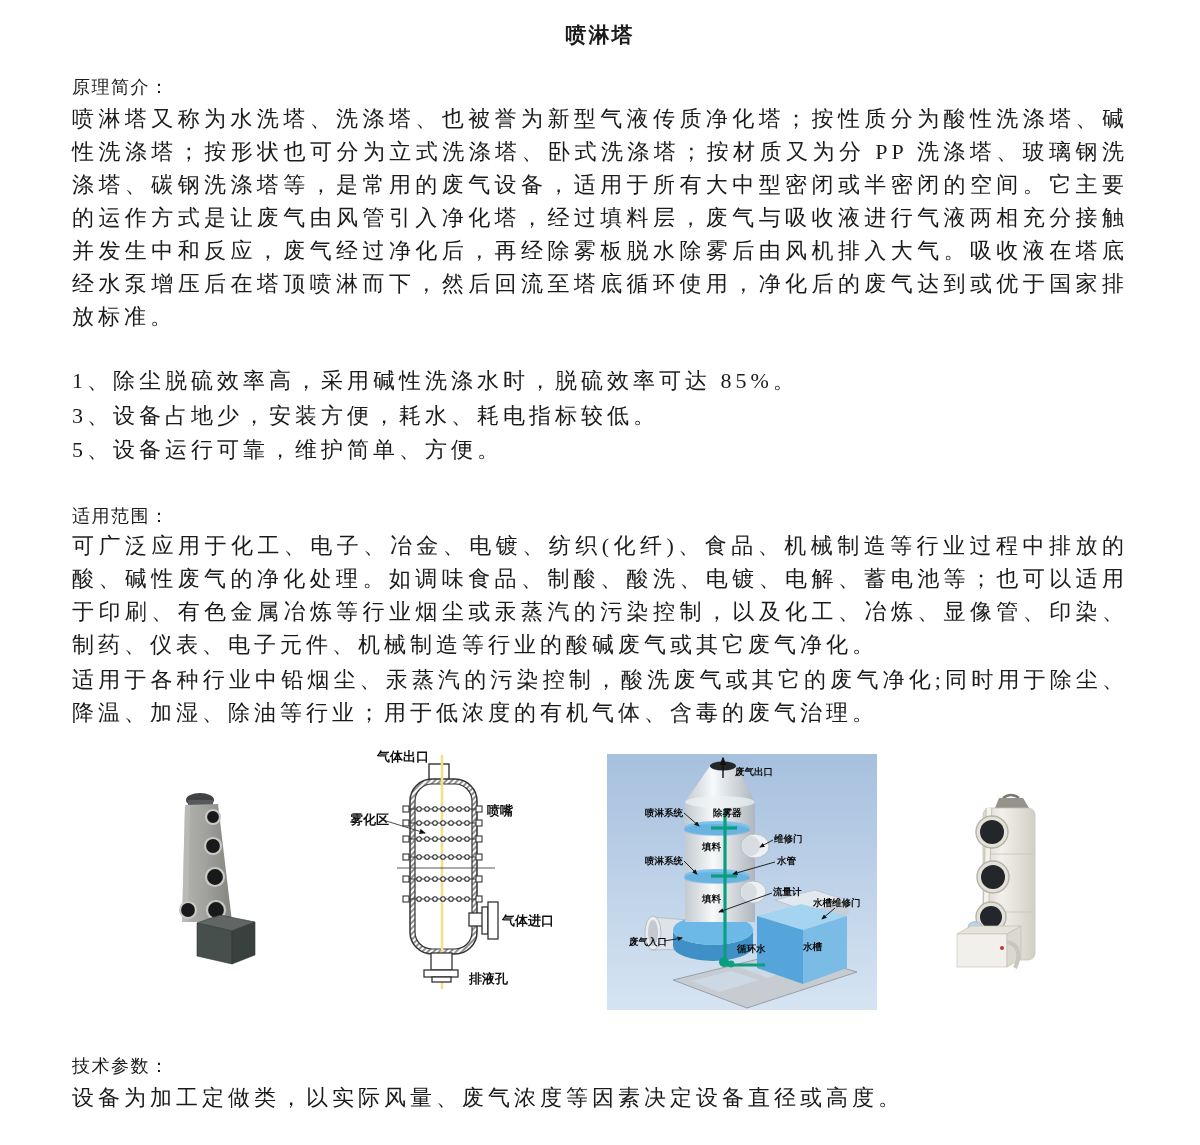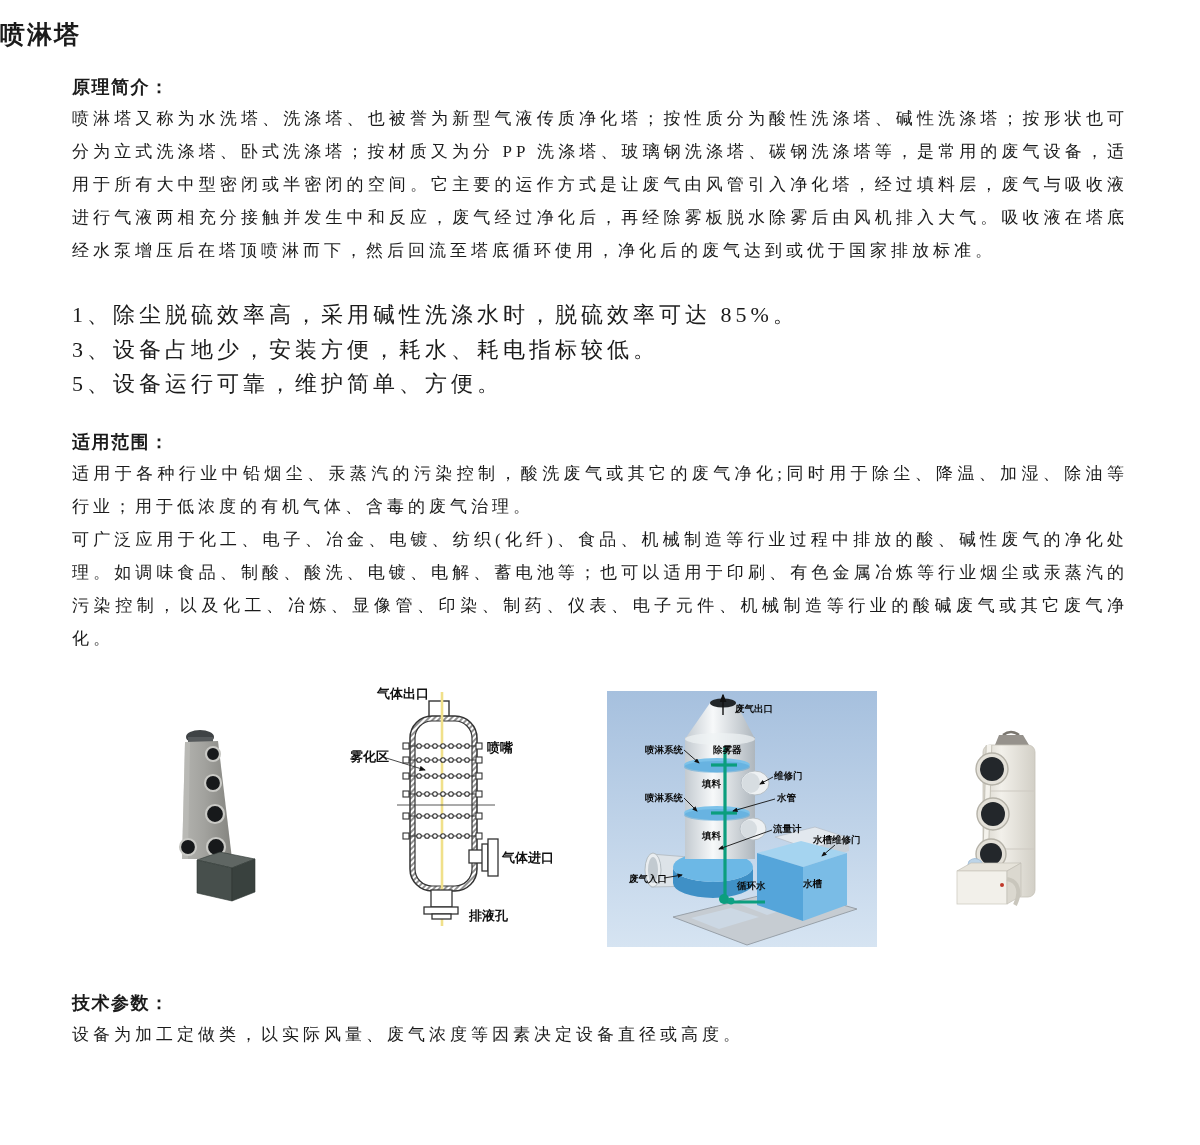--- a/index.html
+++ b/index.html
@@ -1,27 +1,27 @@
 <!DOCTYPE html>
 <html><head>
 <meta charset="utf-8">
 <style>
   html,body{margin:0;padding:0;background:#ffffff;}
   .page{position:relative;width:1200px;height:1145px;background:#fff;overflow:hidden;
         font-family:"Liberation Serif","DejaVu Serif",serif;color:#1b1b1b;}
-  .doc-title{padding-top:20px;font-size:25px;font-weight:bold;letter-spacing:2px;line-height:30px;}
+  .doc-title{padding-top:20px;text-align:center;font-size:21px;font-weight:bold;letter-spacing:2px;line-height:30px;}
   .content{margin:0 72px;}
-  h2.sec{font-size:18px;font-weight:bold;margin:0;letter-spacing:1.5px;line-height:26px;}
+  h2.sec{font-size:18px;font-weight:normal;margin:0;letter-spacing:1.5px;line-height:26px;}
   .sec-principle{margin-top:24px;}
-  p.body{font-size:17px;line-height:33px;letter-spacing:4px;text-align:justify;text-justify:inter-character;margin:2px 0 0 0;}
+  p.body{font-size:22px;line-height:33px;letter-spacing:4px;text-align:justify;text-justify:inter-character;margin:2px 0 0 0;}
   .sec-features{margin-top:32px;}
   .feat{font-size:22px;line-height:32.5px;letter-spacing:4px;margin:2px 0 0 0;}
-  .sec-scope{margin-top:28px;}
+  .sec-scope{margin-top:36px;}
   .sec-tech{margin-top:42px;}
-  .figures{position:relative;margin-top:31px;height:262px;}
+  .figures{position:relative;margin-top:20px;height:262px;}
   .fig{position:absolute;}
   svg text{font-family:"Liberation Serif","DejaVu Serif",serif;}
   .dlabel{font-size:13px;font-weight:bold;fill:#111;}
   .rlabel{font-size:9.5px;font-weight:bold;fill:#0a0a0a;}
 </style>
 </head>
 <body>
 
 <div class="page">
 
@@ -35,22 +35,22 @@
     </div>
 
     <div class="sec-features">
       <p class="feat">1、除尘脱硫效率高，采用碱性洗涤水时，脱硫效率可达 85%。</p>
       <p class="feat">3、设备占地少，安装方便，耗水、耗电指标较低。</p>
       <p class="feat">5、设备运行可靠，维护简单、方便。</p>
     </div>
 
     <div class="sec-scope">
       <h2 class="sec">适用范围：</h2>
+      <p class="body" style="margin-top:0;">可广泛应用于化工、电子、冶金、电镀、纺织(化纤)、食品、机械制造等行业过程中排放的酸、碱性废气的净化处理。如调味食品、制酸、酸洗、电镀、电解、蓄电池等；也可以适用于印刷、有色金属冶炼等行业烟尘或汞蒸汽的污染控制，以及化工、冶炼、显像管、印染、制药、仪表、电子元件、机械制造等行业的酸碱废气或其它废气净化。</p>
       <p class="body">适用于各种行业中铅烟尘、汞蒸汽的污染控制，酸洗废气或其它的废气净化;同时用于除尘、降温、加湿、除油等行业；用于低浓度的有机气体、含毒的废气治理。</p>
-      <p class="body" style="margin-top:0;">可广泛应用于化工、电子、冶金、电镀、纺织(化纤)、食品、机械制造等行业过程中排放的酸、碱性废气的净化处理。如调味食品、制酸、酸洗、电镀、电解、蓄电池等；也可以适用于印刷、有色金属冶炼等行业烟尘或汞蒸汽的污染控制，以及化工、冶炼、显像管、印染、制药、仪表、电子元件、机械制造等行业的酸碱废气或其它废气净化。</p>
     </div>
 
     <div class="figures">
 
       <svg class="fig" style="left:103px;top:40px;" width="150" height="190" viewBox="0 0 150 190">
         <defs>
           <linearGradient id="g1body" x1="0" y1="0" x2="1" y2="0">
             <stop offset="0" stop-color="#b3b3af"></stop>
               <stop offset="0.45" stop-color="#a2a29e"></stop>
               <stop offset="1" stop-color="#84847f"></stop>

